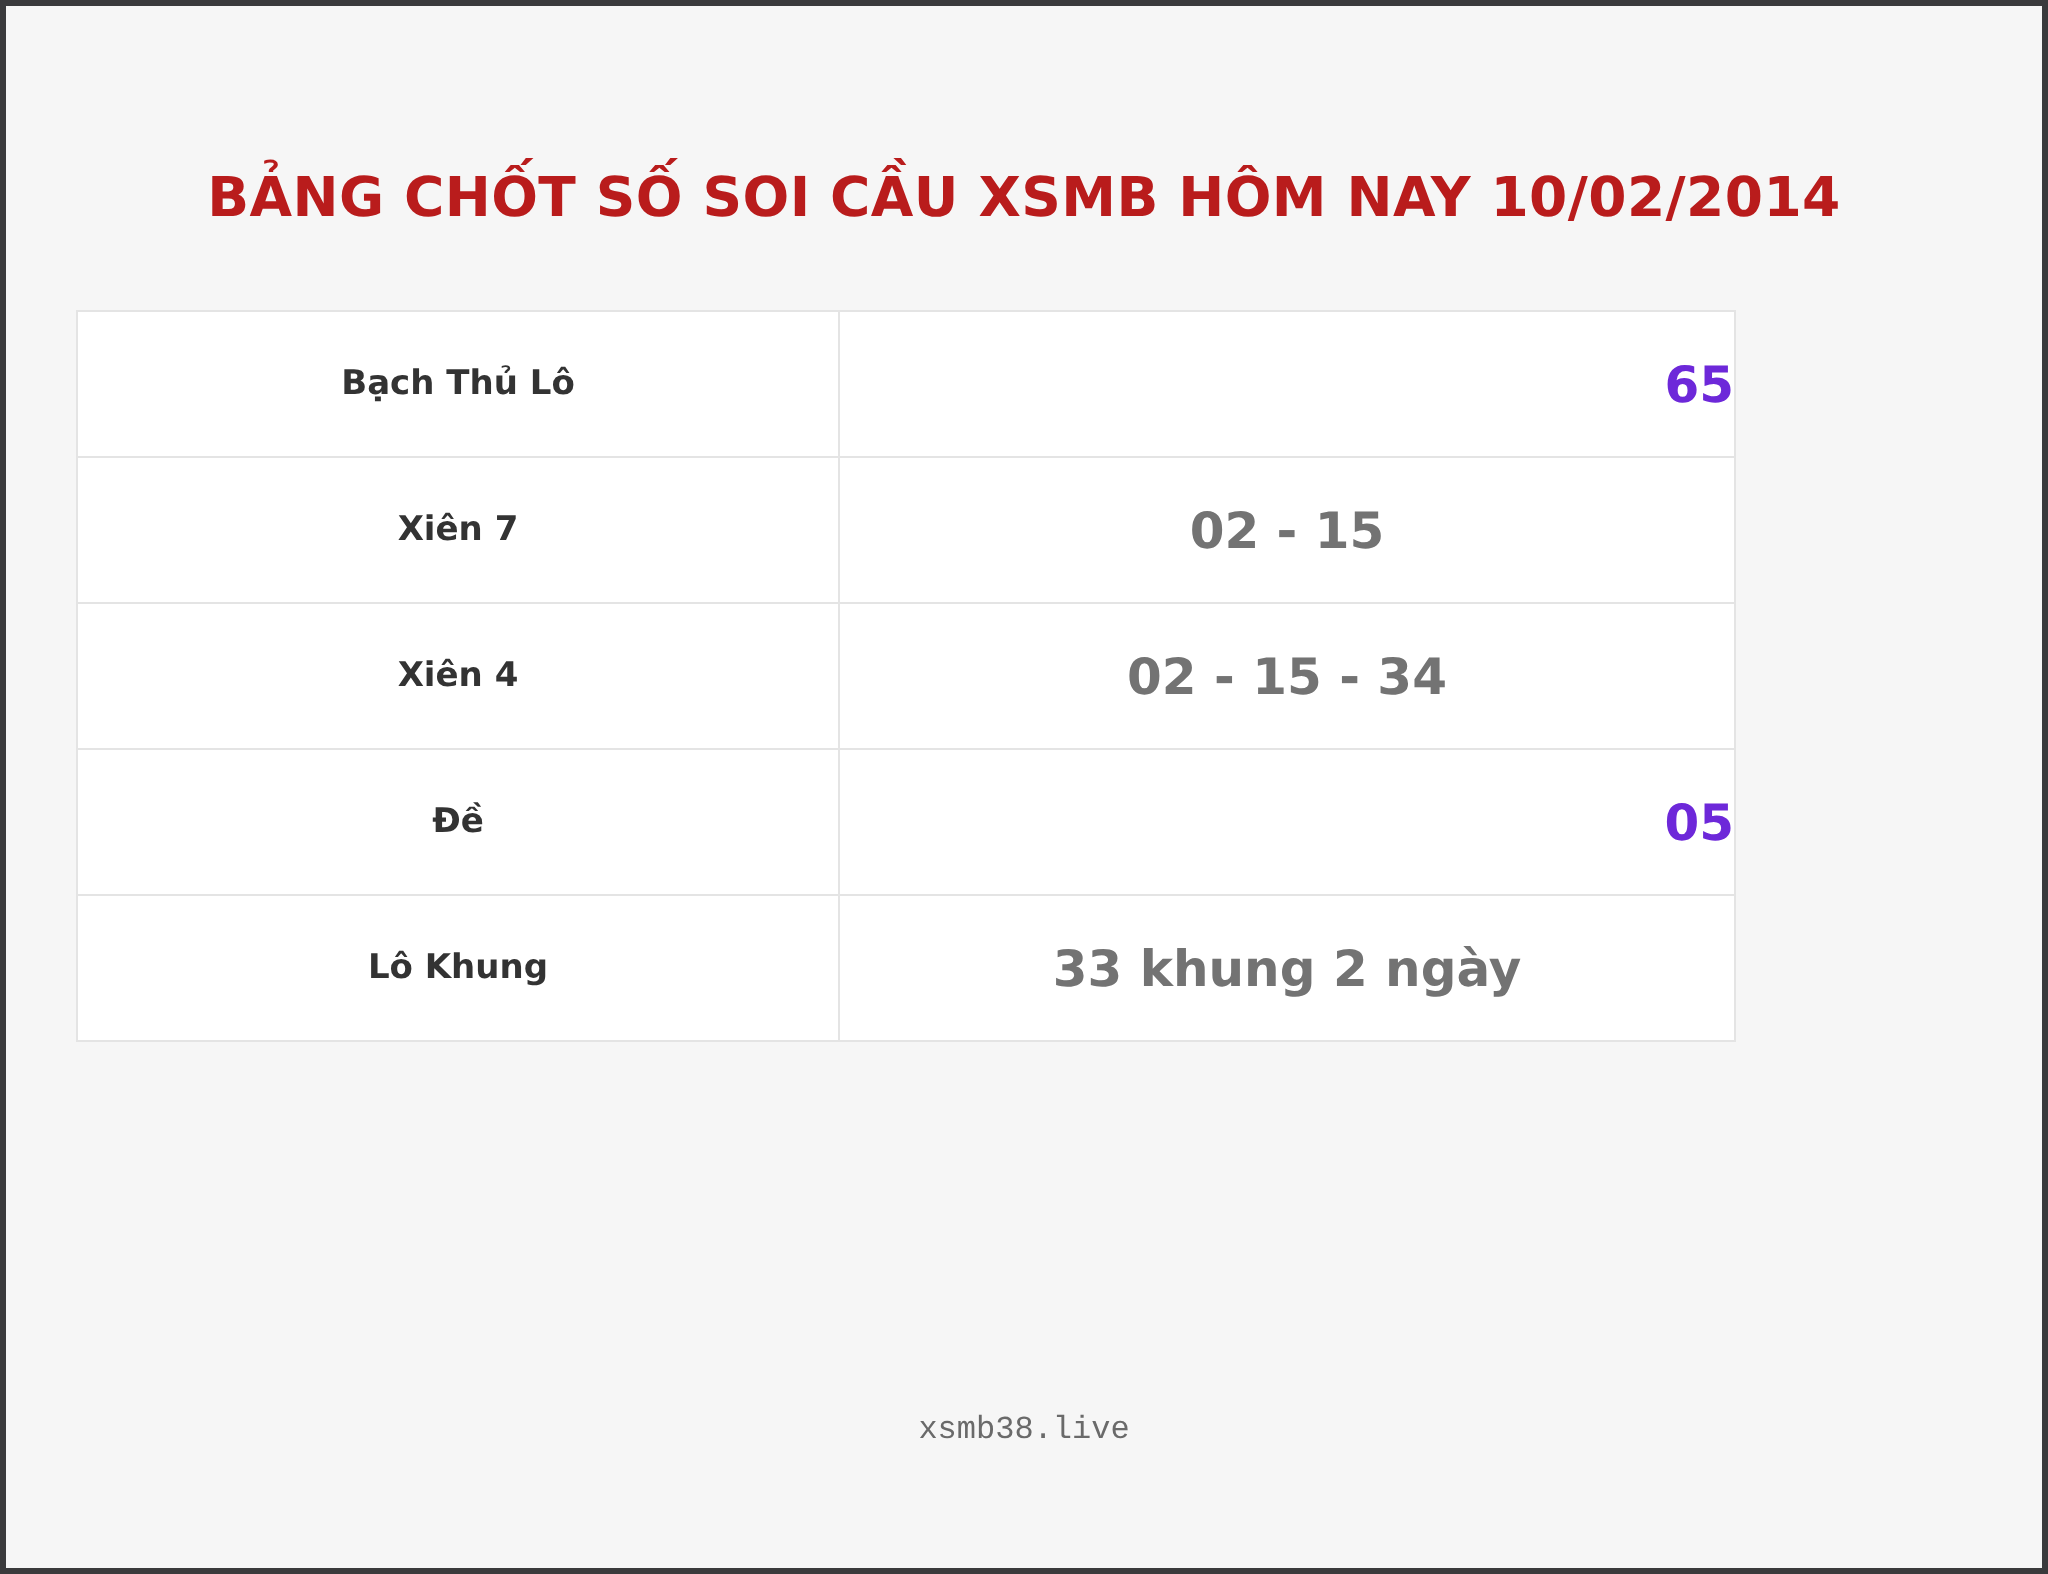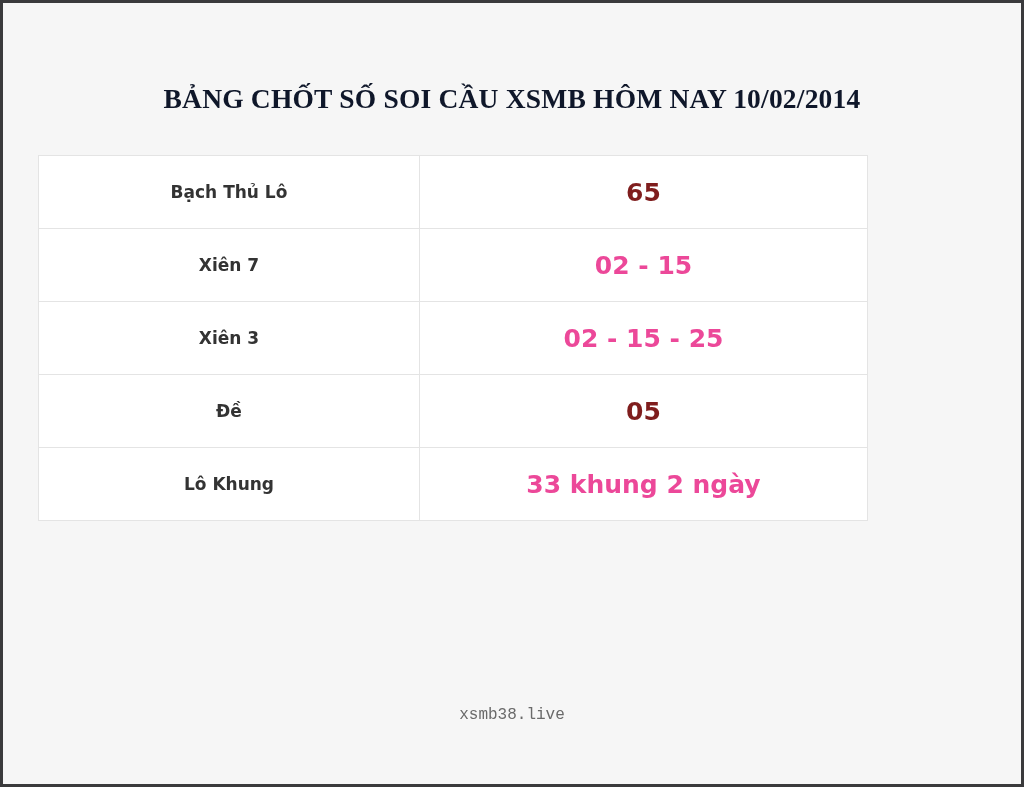--- a/index.html
+++ b/index.html
@@ -24,23 +24,22 @@
   }
   .page-title {
     position: absolute;
     left: 0;
     top: 80px;
     width: 1018px;
     text-align: center;
     font-size: 27.5px;
     font-weight: bold;
     letter-spacing: 0.2px;
-    color: #0f172a;
+    color: #b91c1c;
     white-space: nowrap;
-    font-family: Liberation Serif, serif;
   }
   .soi-cau-table {
     position: absolute;
     left: 35px;
     top: 152px;
     width: 830px;
     border-collapse: collapse;
     background: #ffffff;
     table-layout: fixed;
   }
@@ -54,24 +53,25 @@
   }
   .col-label {
     width: 380px;
     font-size: 17px;
     font-weight: bold;
     color: #333333;
   }
   .col-value {
     font-size: 25px;
     font-weight: bold;
-    color: #ec4899;
+    color: #737373;
   }
   .col-value.red {
-    color: #7f1d1d;
+    color: #6d28d9;
+    text-align: right;
   }
   .site-footer {
     position: absolute;
     left: 0;
     top: 703px;
     width: 1018px;
     text-align: center;
     font-size: 16px;
     color: #6a6a6a;
     font-family: Liberation Mono, monospace;
@@ -88,22 +88,22 @@
     <tbody>
       <tr>
         <td class="col-label">Bạch Thủ Lô</td>
         <td class="col-value red">65</td>
       </tr>
       <tr>
         <td class="col-label">Xiên 7</td>
         <td class="col-value">02 - 15</td>
       </tr>
       <tr>
-        <td class="col-label">Xiên 3</td>
-        <td class="col-value">02 - 15 - 25</td>
+        <td class="col-label">Xiên 4</td>
+        <td class="col-value">02 - 15 - 34</td>
       </tr>
       <tr>
         <td class="col-label">Đề</td>
         <td class="col-value red">05</td>
       </tr>
       <tr>
         <td class="col-label">Lô Khung</td>
         <td class="col-value">33 khung 2 ngày</td>
       </tr>
     </tbody>

